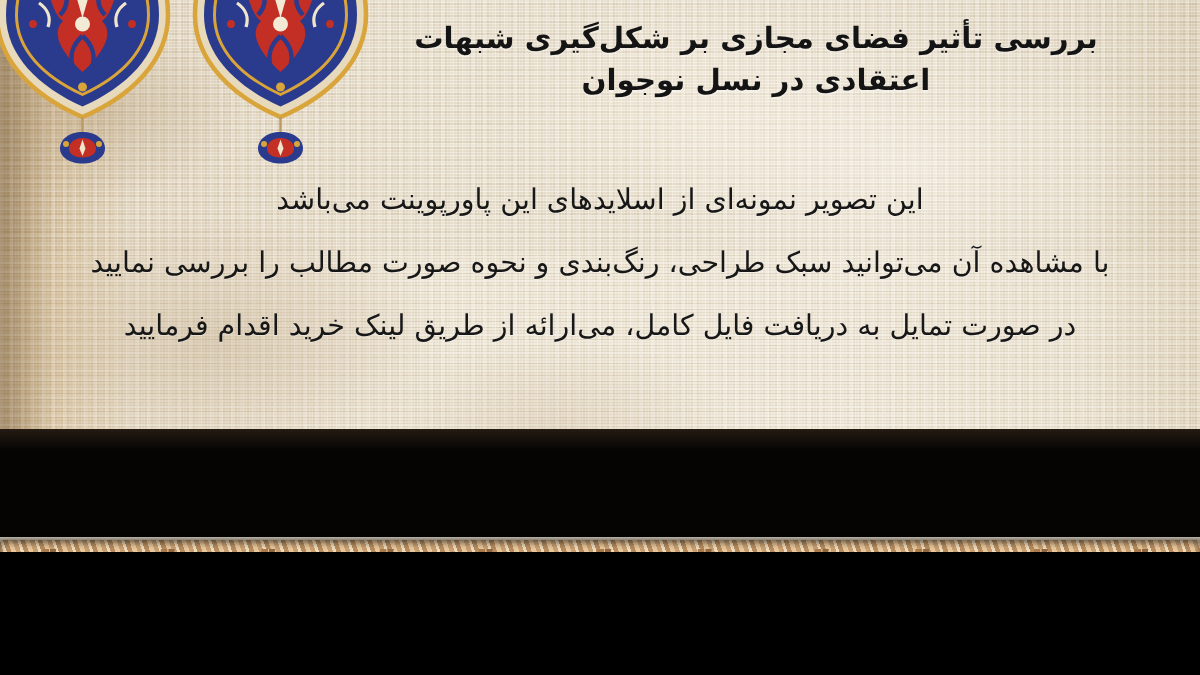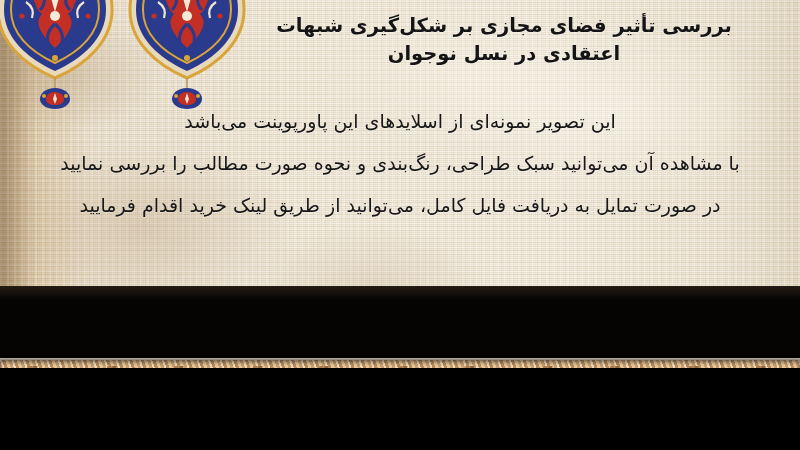--- a/index.html
+++ b/index.html
@@ -82,21 +82,21 @@
   .body-block{
     position:absolute;
     right:20px;left:20px;top:112px;
     direction:rtl;
     text-align:center;
     color:#171717;
     font-size:19px;
     line-height:1.0;
     text-shadow:0 1px 0 rgba(255,255,255,.30);
   }
-  .body-line{ margin:0 0 23px 0; white-space:nowrap; }
+  .body-line{ margin:12px 0 23px 0; white-space:nowrap; }
   .body-line.l1{ font-size:19px; }
   .body-line.l2{ font-size:19px; }
   .body-line.l3{ font-size:19px; }
 
   
   .ornament{ position:absolute; top:-46px; }
   .orn-1{ left:-4px; }
   .orn-2{ left:128px; }
 
   
@@ -204,21 +204,21 @@
         <circle cx="70" cy="142" r="2" fill="#d9a43a"></circle>
       </g>
     </svg>
   </div>
 
   <div class="title">بررسی تأثیر فضای مجازی بر شکل‌گیری شبهات اعتقادی در نسل نوجوان</div>
 
   <div class="body-block">
     <div class="body-line l1">این تصویر نمونه‌ای از اسلایدهای این پاورپوینت می‌باشد</div>
     <div class="body-line l2">با مشاهده آن می‌توانید سبک طراحی، رنگ‌بندی و نحوه صورت مطالب را بررسی نمایید</div>
-    <div class="body-line l3">در صورت تمایل به دریافت فایل کامل، می‌توانید از طریق لینک خرید اقدام فرمایید</div>
+    <div class="body-line l3">در صورت تمایل به دریافت فایل کامل، می‌ارائه از طریق لینک خرید اقدام فرمایید</div>
   </div>
 
   <div class="black-band"></div>
 
   <div class="cord-hi"></div>
   <div class="cord"></div>
   <div class="fringe-layer" id="fringe">
       <div class="tassel" style="left: 16px;"><svg width="34" height="92" viewBox="0 0 34 92">
           <defs>
             <linearGradient id="kn0" x1="0" y1="0" x2="1" y2="0">

